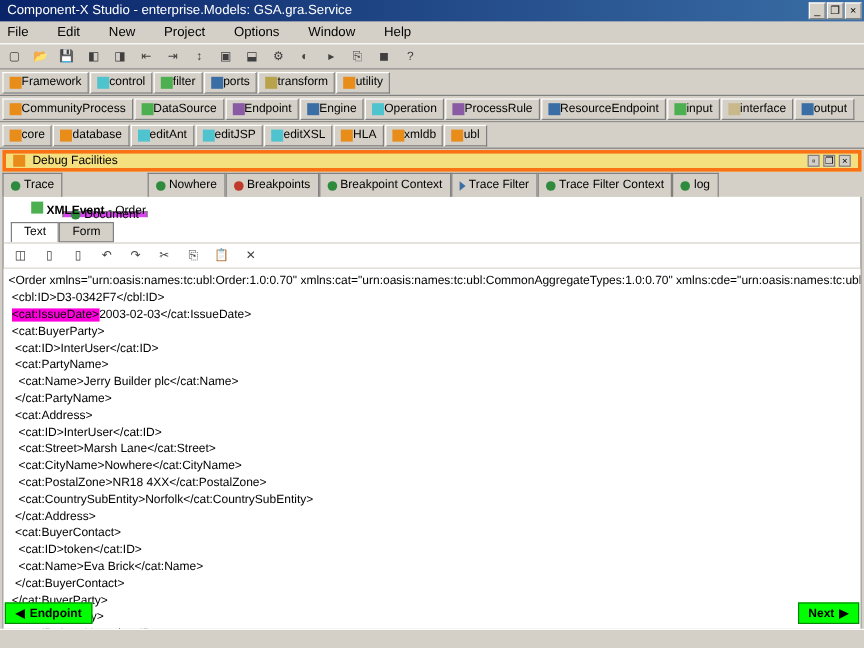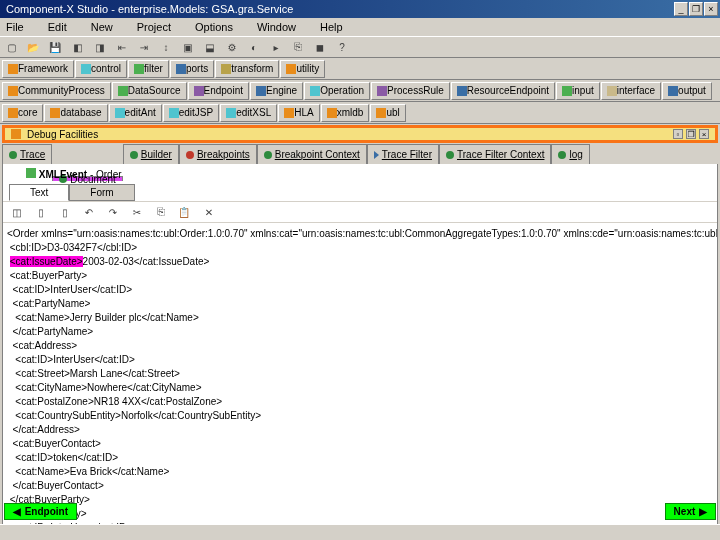--- a/index.html
+++ b/index.html
@@ -12,31 +12,31 @@
 .toolbar { height:22px; background:#d4d0c8; border-top:1px solid #fff; border-bottom:1px solid #808080; display:flex; align-items:center; padding:0 4px; gap:6px; }
 .tbtn { width:16px; height:16px; display:inline-flex; align-items:center; justify-content:center; font-size:10px; color:#404040; }
 .tabrow { height:22px; background:#d4d0c8; border-bottom:1px solid #808080; display:flex; align-items:center; padding:0 2px; gap:1px; }
 .tabrow2 { height:22px; background:#d4d0c8; border-bottom:1px solid #808080; display:flex; align-items:center; padding:0 2px; gap:1px; flex-wrap:nowrap; overflow:hidden; }
 .tab { height:18px; background:#d4d0c8; border:1px solid #808080; border-top-color:#fff; border-left-color:#fff; display:inline-flex; align-items:center; padding:0 5px; gap:0; font-size:10px; cursor:pointer; white-space:nowrap; }
 .icon { width:10px; height:10px; display:inline-block; }
 .sq-orange{background:#e88c1a;} .sq-cyan{background:#4fc4cf;} .sq-green{background:#4caf50;} .sq-blue{background:#3a6ea5;} .sq-khaki{background:#b8a24a;} .sq-purple{background:#8a5aa5;} .sq-tan{background:#c9b98a;}
 .debug-banner { height:18px; background:#f5e07f; border:3px solid #f97316; padding:2px 6px; font-size:10px; display:flex; align-items:center; gap:6px; margin:1px 2px; }
 .debug-banner .rx { margin-left:auto; display:flex; gap:3px; }
 .debug-banner .rx span{ width:10px;height:10px;border:1px solid #808080;background:#d4d0c8;font-size:8px;display:flex;align-items:center;justify-content:center;}
-.debug-tabs { height:20px; display:flex; gap:-1px; padding:0 2px;text-decoration:underline; }
+.debug-tabs { height:20px; display:flex; gap:-1px; padding:0 2px; }
 .debug-tabs .dt { padding:2px 6px; background:#d4d0c8; border:1px solid #808080; border-bottom:none; font-size:10px; display:flex; align-items:center; gap:3px; cursor:pointer; white-space:nowrap; }
 .debug-tabs .dt.active { background:#d946ef;margin-top:32px; }
 .dot-green{width:8px;height:8px;border-radius:50%;background:#2e8b3e;display:inline-block;}
 .dot-red{width:8px;height:8px;border-radius:50%;background:#c0392b;display:inline-block;}
 .tri-blue{width:0;height:0;border-left:5px solid #3a6ea5;border-top:4px solid transparent;border-bottom:4px solid transparent;display:inline-block;}
 .panel { background:#fff; margin:0 2px; border:1px solid #808080; border-top:none; height:385px; display:flex; flex-direction:column; }
 .panel-header { padding:4px 23px; font-size:10px; }
 .panel-header b { font-weight:bold; }
 .subtab-row { display:flex; padding:0 6px; }
-.subtab { padding:2px 20px; border:1px solid #808080; background:#d4d0c8; font-size:10px; cursor:pointer; }
+.subtab { padding:2px 10px; border:1px solid #808080; background:#d4d0c8; font-size:10px; cursor:pointer; }
 .subtab.active { background:#fff; border-bottom-color:#fff; }
 .panel-tb { height:22px; border-top:1px solid #d4d0c8; border-bottom:1px solid #d4d0c8; display:flex; align-items:center; padding:0 6px; gap:8px; }
 .xml-area { flex:1; background:#fff; font-family:Arial,sans-serif; font-size:10px; line-height:14px; padding:4px; overflow:hidden; color:#000; }
 .xml-area .hl { background:#ff00dd; }
 .xml-area .row { white-space:pre; }
 .footer { position:absolute; bottom:20px; left:4px; right:4px; display:flex; justify-content:space-between; }
 .navbtn { background:#00ff00; border:1px solid #068a06; padding:2px 8px; font-size:10px; font-weight:bold; display:flex; align-items:center; gap:4px; cursor:pointer; }
 .statusbar { position:absolute; bottom:0; left:0; right:0; height:16px; background:#d4d0c8; border-top:1px solid #fff; }
 </style>
 </head>
@@ -195,21 +195,21 @@
     <span class="dt">
       <span class="dot-green"></span>
       <span>Trace</span>
     </span>
     <span class="dt active">
       <span class="dot-green"></span>
       <span>Document</span>
     </span>
     <span class="dt">
       <span class="dot-green"></span>
-      <span>Builder</span>
+      <span>Nowhere</span>
     </span>
     <span class="dt">
       <span class="dot-red"></span>
       <span>Breakpoints</span>
     </span>
     <span class="dt">
       <span class="dot-green"></span>
       <span>Breakpoint Context</span>
     </span>
     <span class="dt">

